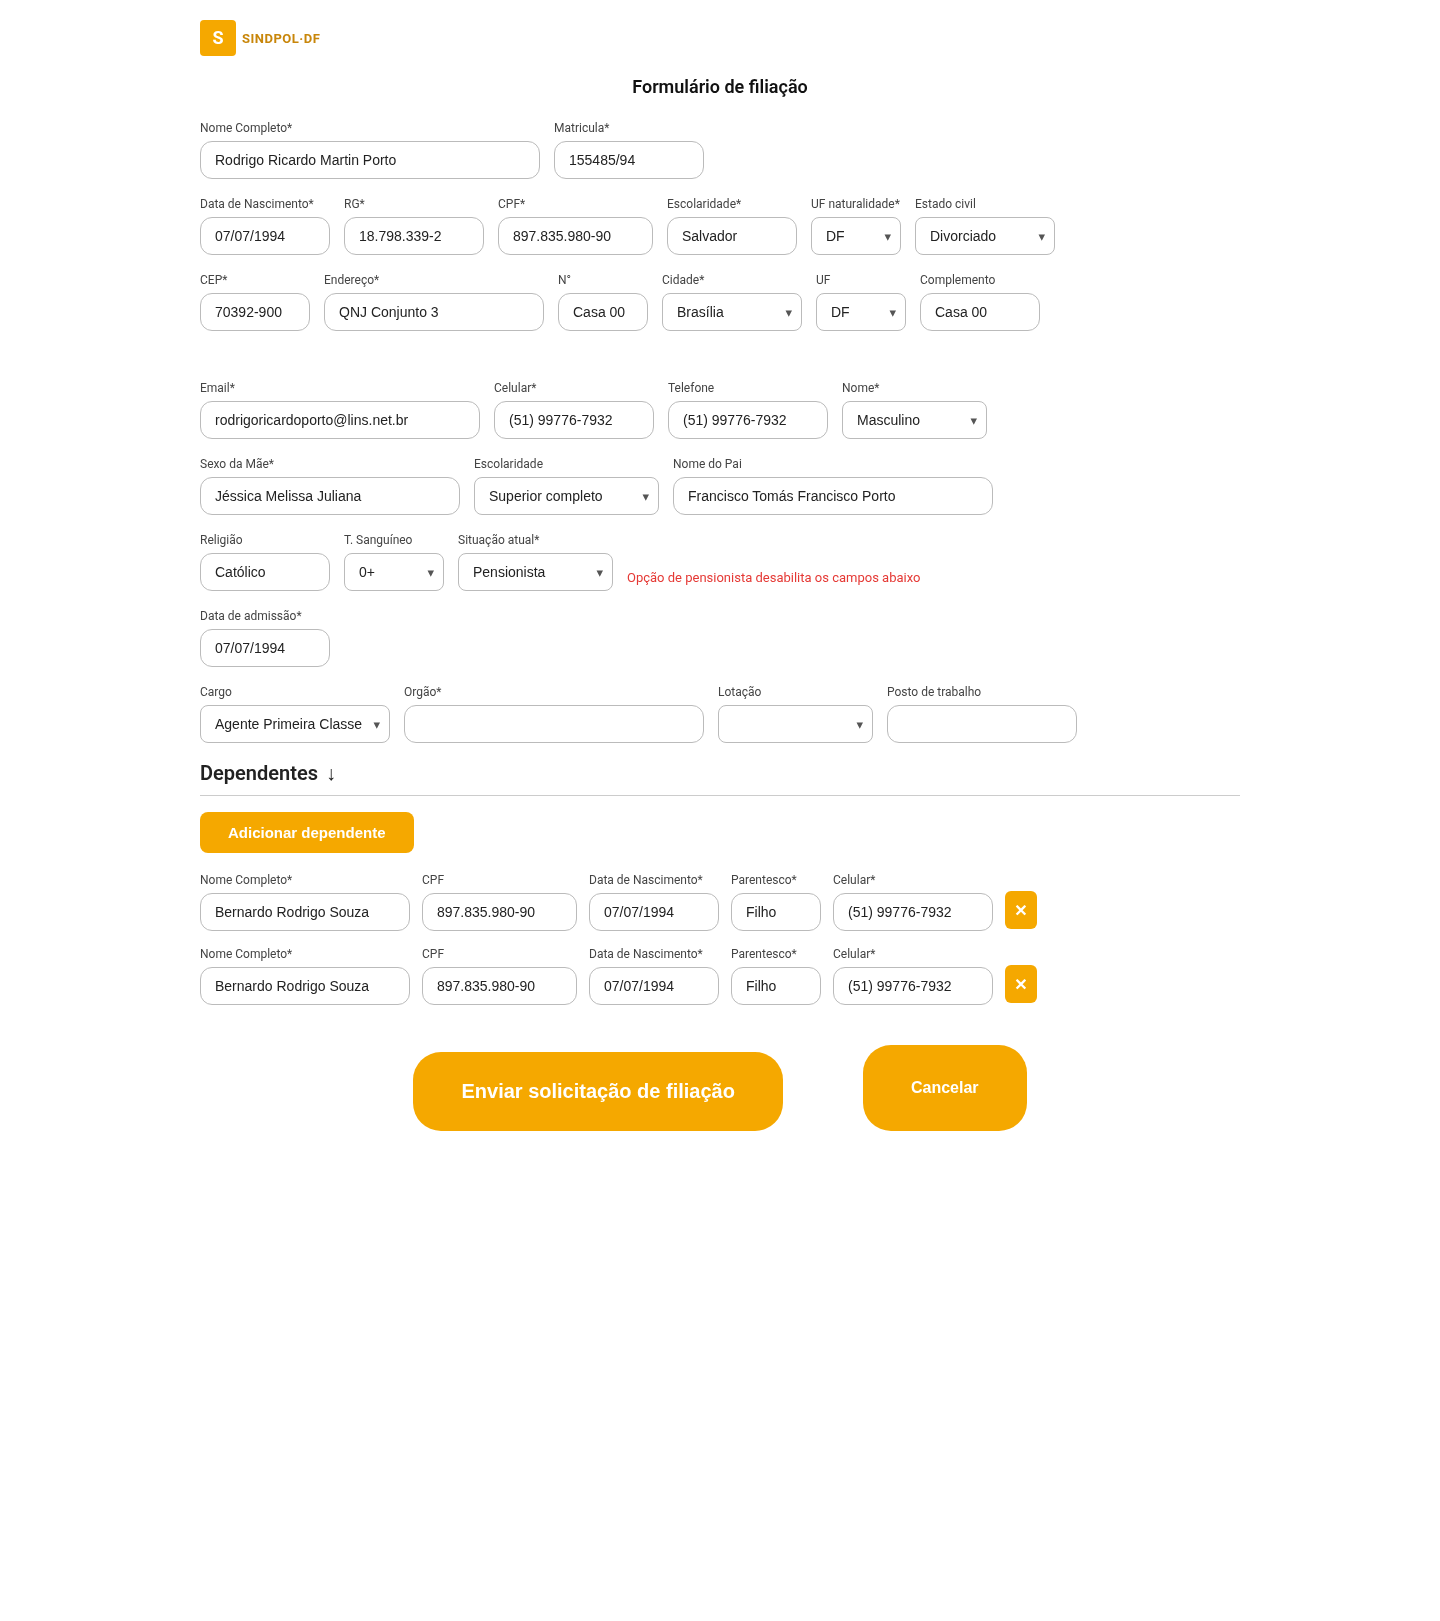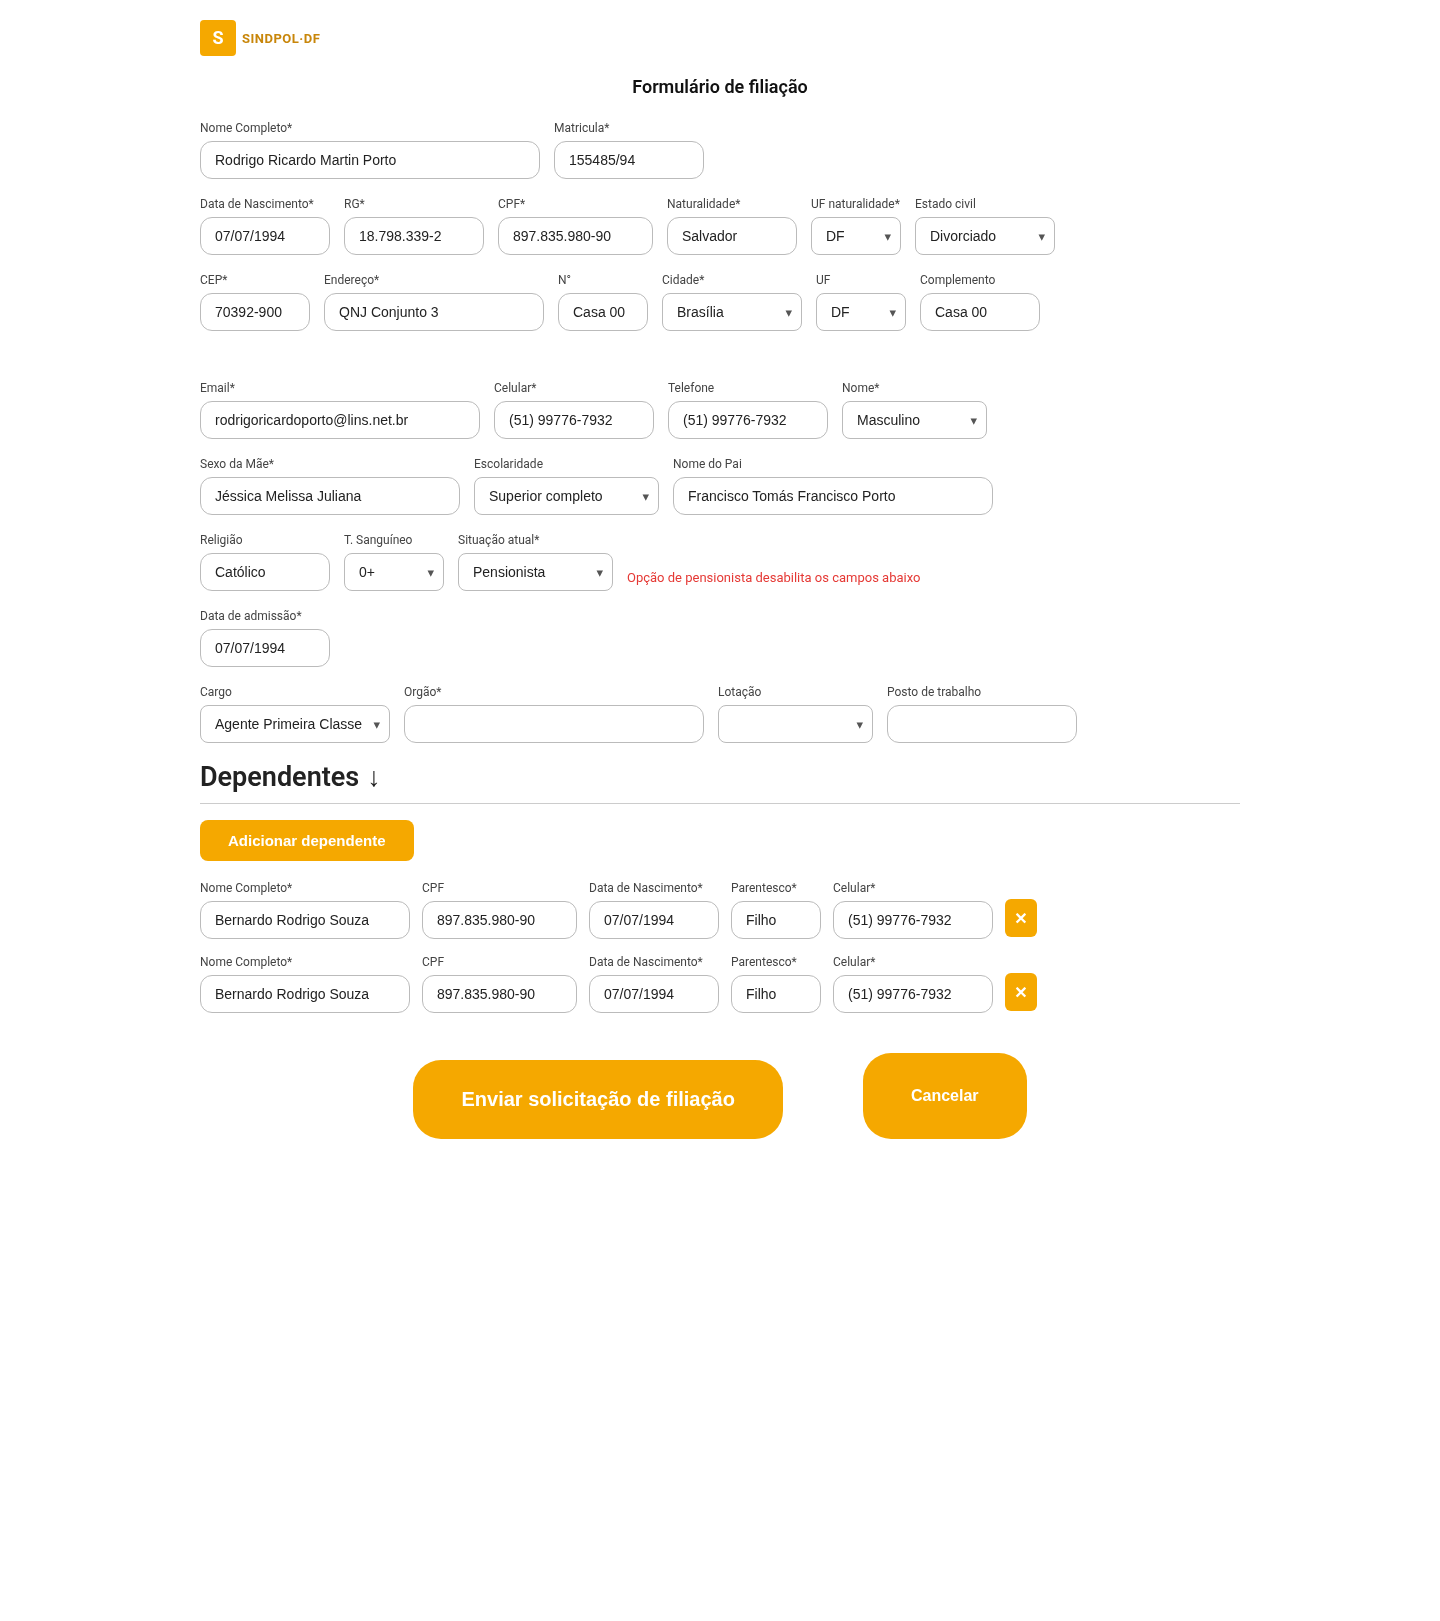--- a/index.html
+++ b/index.html
@@ -133,21 +133,21 @@
 
     .section-divider {
       border: none;
       border-top: 1.5px solid #ccc;
       margin: 10px 0 16px 0;
     }
     .dependentes-header {
       display: flex;
       align-items: center;
       gap: 8px;
-      font-size: 27px;
+      font-size: 20px;
       font-weight: 600;
       margin-bottom: 6px;
       color: #222;
     }
     .btn-add-dep {
       background: #f5a800;
       color: #fff;
       border: none;
       border-radius: 8px;
       padding: 12px 28px;
@@ -250,21 +250,21 @@
     </div>
     <div class="field-group w-rg">
       <label class="field-label">RG*</label>
       <input class="field-input" type="text" value="18.798.339-2" style="">
     </div>
     <div class="field-group w-cpf">
       <label class="field-label">CPF*</label>
       <input class="field-input" type="text" value="897.835.980-90" style="">
     </div>
     <div class="field-group w-naturalidade">
-      <label class="field-label">Naturalidade*</label>
+      <label class="field-label">Escolaridade*</label>
       <input class="field-input" type="text" value="Salvador" style="">
     </div>
     <div class="field-group w-uf">
       <label class="field-label">UF naturalidade*</label>
       <div class="select-wrapper">
         <select class="field-select">
           <option>DF</option>
         </select>
       </div>
     </div>

